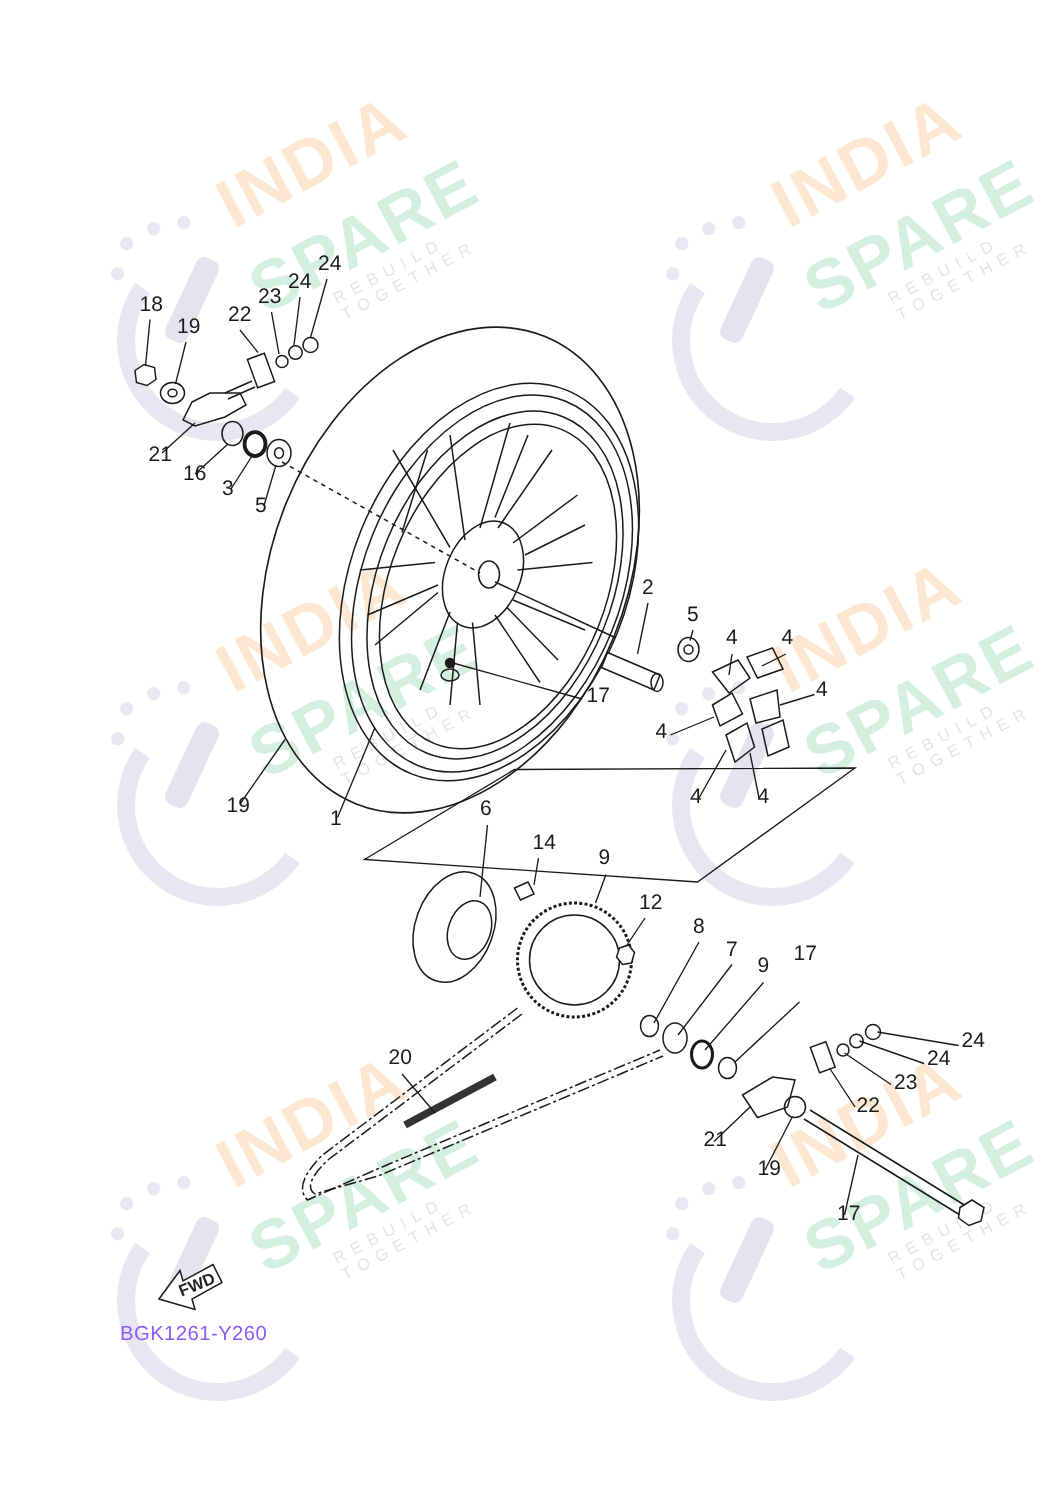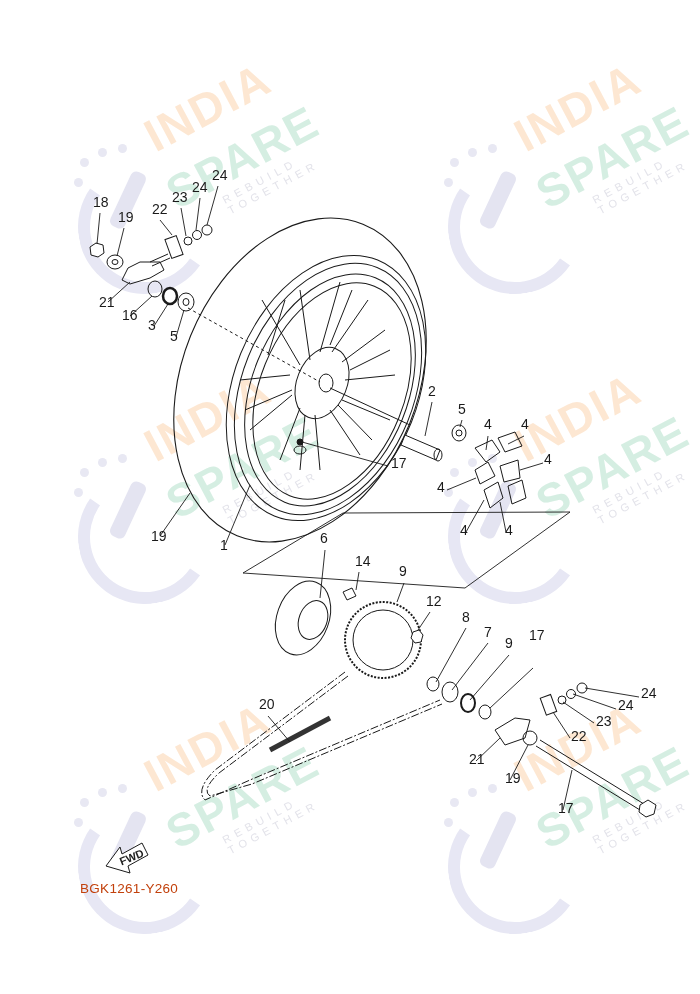--- a/index.html
+++ b/index.html
@@ -8,21 +8,21 @@
   #canvas { position: absolute; left: 0; top: 0; width: 700px; height: 994px; }
   .wm { position: absolute; pointer-events: none; }
   .wm-india { position: absolute; font-weight: bold; font-size: 46px; color: #fde7d2; transform: rotate(-28deg); letter-spacing: 2px; }
   .wm-spare { position: absolute; font-weight: bold; font-size: 46px; color: #d5eee2; transform: rotate(-28deg); letter-spacing: 2px; }
   .wm-tag { position: absolute; font-size: 11px; color: #e3e3ea; transform: rotate(-28deg); letter-spacing: 5px; }
   .wm-arc { position: absolute; width: 110px; height: 110px; border-radius: 50%;
             border: 12px solid #e7e7f4; border-top-color: transparent; border-right-color: transparent; transform: rotate(-10deg); }
   .wm-wrench { position: absolute; width: 16px; height: 60px; background: #e4e4f1; border-radius: 6px; transform: rotate(25deg); }
   .wm-dot { position: absolute; width: 9px; height: 9px; border-radius: 50%; background: #e8e8f3; }
   .callout { position: absolute; font-size: 14px; line-height: 14px; color: #1a1a1a; white-space: nowrap; }
-  .code { position: absolute; left: 80px; top: 881px; font-size: 13.5px; letter-spacing: 0.3px; color: #c2410c; }
+  .code { position: absolute; left: 80px; top: 881px; font-size: 13.5px; letter-spacing: 0.3px; color: #8b5cf6; }
   .fwd-text { position: absolute; left: 119px; top: 851px; font-size: 11px; font-weight: bold; transform: rotate(-22deg); color: #222; }
 </style>
 </head>
 <body>
 
 <div id="watermarks">
 
   <div class="wm" style="left:60px;top:60px;">
     <div class="wm-dot" style="left:20px;top:98px;"></div>
     <div class="wm-dot" style="left:38px;top:88px;"></div>

